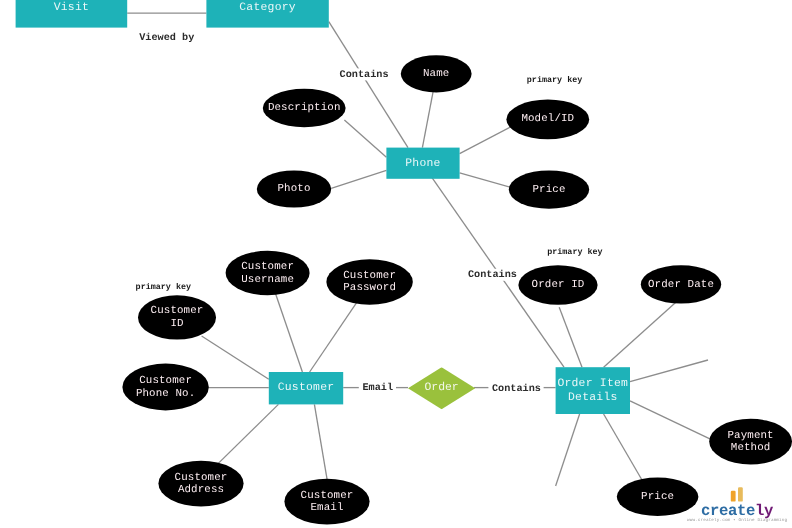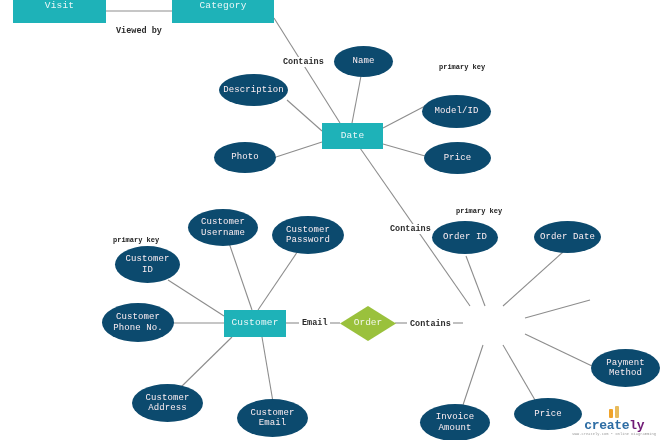--- a/index.html
+++ b/index.html
@@ -34,21 +34,21 @@
     line-height: 1.15;
     white-space: pre-line;
   }
   .entity {
     background: #1eb2b8;
     color: #eaf7f8;
     font-size: 9.5px;
     letter-spacing: .2px;
   }
   .attribute {
-    background: #0c4a6e;
+    background: #000000;
     color: #fdeef2;
     border-radius: 50%;
     font-size: 9px;
     letter-spacing: .1px;
     justify-content: center;
   }
   .relationship-diamond {
     background: transparent;
     align-items: center;
   }
@@ -160,27 +160,31 @@
 
   <div class="node entity" style="left:13px; top:-10px; width:93px; height:33px;">
     <span>Visit</span>
   </div>
 
   <div class="node entity" style="left:172px; top:-10px; width:102px; height:33px;">
     <span>Category</span>
   </div>
 
   <div class="node entity" style="left:322px; top:123px; width:61px; height:26px;">
-    <span>Date</span>
+    <span>Phone</span>
   </div>
 
   <div class="node entity" style="left:224px; top:310px; width:62px; height:27px;">
     <span>Customer</span>
   </div>
 
+  <div class="node entity" style="left:463px; top:306px; width:62px; height:39px;">
+    <span>Order Item
+Details</span>
+  </div>
 
   <div class="node relationship-diamond" style="left:340px; top:306px; width:56px; height:35px;">
     <svg class="diamond-shape" viewBox="0 0 56 35" preserveAspectRatio="none">
       <polygon points="28,0 56,17.5 28,35 0,17.5" fill="#9ac13c"></polygon>
     </svg>
     <span class="diamond-label">Order</span>
   </div>
 
   <div class="edge-label" style="left:114px; top:6px;margin-top:20px;">
     <span>Viewed by</span>
@@ -219,21 +223,21 @@
   </div>
 
   <div class="node attribute" style="left:219px; top:74px; width:69px; height:32px;">
     <span>Description</span>
   </div>
 
   <div class="node attribute" style="left:214px; top:142px; width:62px; height:31px;">
     <span>Photo</span>
   </div>
 
-  <div class="node attribute" style="left:422px; top:95px; width:69px; height:33px;">
+  <div class="node attribute" style="left:422px; top:83px; width:69px; height:33px;">
     <span>Model/ID</span>
   </div>
 
   <div class="node attribute" style="left:424px; top:142px; width:67px; height:32px;">
     <span>Price</span>
   </div>
 
   <div class="node attribute" style="left:188px; top:209px; width:70px; height:37px;">
     <span>Customer
 Username</span>
@@ -271,24 +275,20 @@
   <div class="node attribute" style="left:534px; top:221px; width:67px; height:32px;">
     <span>Order Date</span>
   </div>
 
 
   <div class="node attribute" style="left:591px; top:349px; width:69px; height:38px;">
     <span>Payment
 Method</span>
   </div>
 
-  <div class="node attribute" style="left:420px; top:404px; width:70px; height:37px;">
-    <span>Invoice
-Amount</span>
-  </div>
 
   <div class="node attribute" style="left:514px; top:398px; width:68px; height:32px;">
     <span>Price</span>
   </div>
 
   <div id="watermark">
     <div class="wm-bulb">
       <span class="b1"></span>
         <span class="b2"></span>
     </div>

